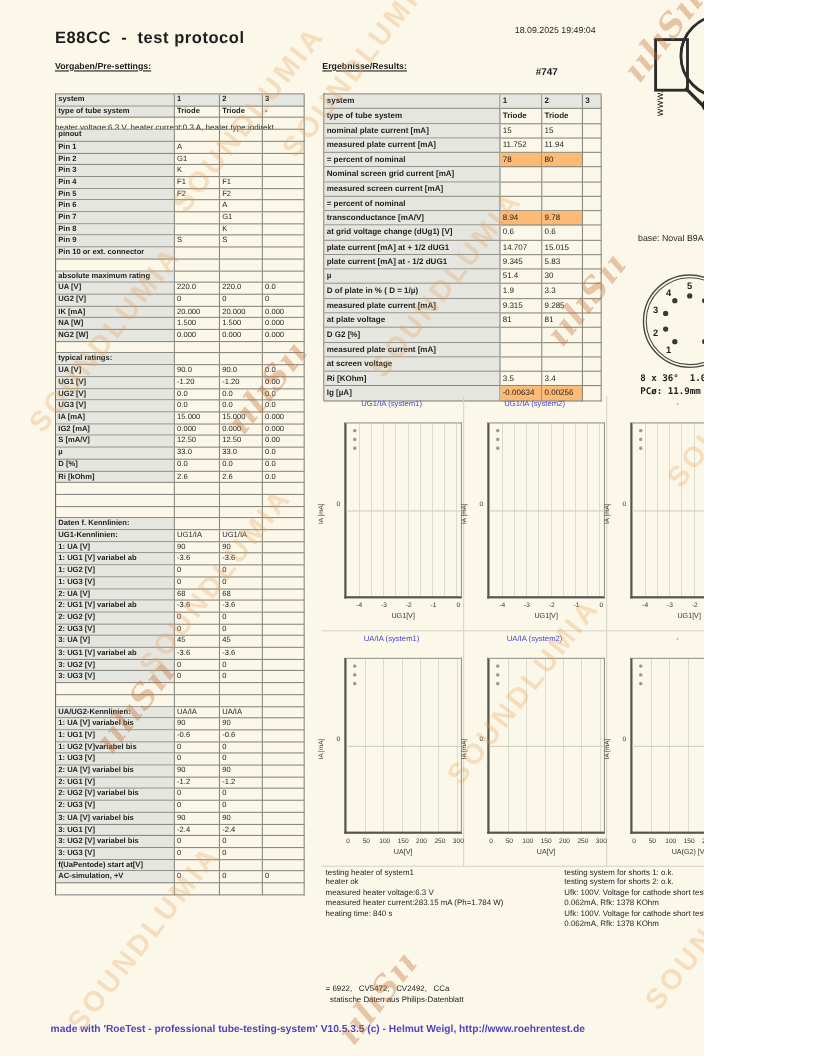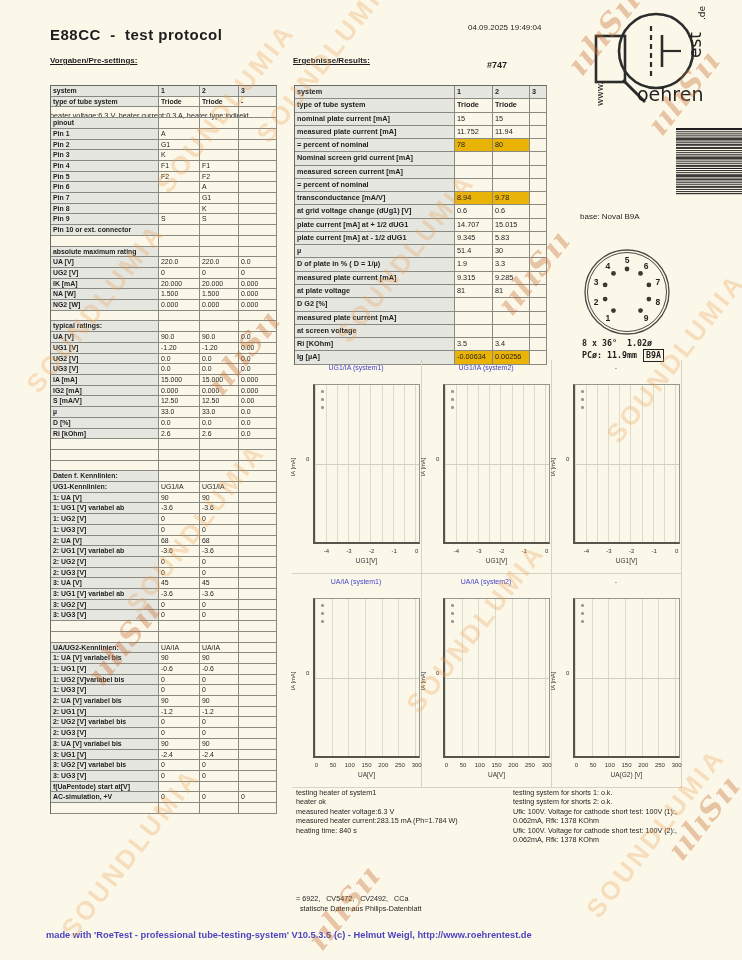--- a/index.html
+++ b/index.html
@@ -1,34 +1,34 @@
 <!DOCTYPE html>
 <html><head>
 <meta charset="utf-8">
 <style>
   html,body{margin:0;padding:0;}
-  .page{position:relative;width:742px;height:960px;background:#fcf8e9;overflow:hidden;
+  .page{position:relative;width:640px;height:960px;background:#fcf8e9;overflow:hidden;
         font-family:"Liberation Sans",sans-serif;color:#1d1d1d;}
   
   .doc-title{position:absolute;left:50px;top:26px;font-size:15px;font-weight:bold;
              letter-spacing:.5px;white-space:pre;}
   .datetime{position:absolute;left:468px;top:23px;font-size:8px;}
   .sec-label{position:absolute;font-size:8px;font-weight:bold;text-decoration:underline;}
   .presettings-label{left:50px;top:56px;}
   .results-label{left:293px;top:56px;}
   .presettings-text{position:absolute;left:50px;top:69px;font-size:7.3px;margin-top:42px;}
   .serial{position:absolute;left:487px;top:60px;font-size:9px;font-weight:bold;text-align:right;}
   
   .tbl{position:absolute;border-top:1px solid #6b6b66;border-left:1px solid #6b6b66;z-index:10;}
   .trow{display:flex;}
   .tcell{box-sizing:border-box;border-right:1px solid #8a8a82;border-bottom:1px solid #8a8a82;
          padding:0 0 0 2px;overflow:hidden;white-space:nowrap;}
   .lab{font-weight:bold;background:#e6e6e0;}
   .valbold{font-weight:bold;}
-  .green{background:#eab308;}
+  .green{background:#fdba74;}
   .t-left{left:50px;top:85px;}
   .t-left .tcell{height:10.71px;line-height:10.2px;font-size:6.9px;}
   .t-left .c0{width:108px;}.t-left .c1{width:41px;}.t-left .c2{width:39px;}.t-left .c3{width:38px;}
   .t-right{left:294px;top:85px;}
   .t-right .tcell{height:13.28px;line-height:12.6px;font-size:7.3px;}
   .t-right .c0{width:160px;}.t-right .c1{width:38px;}.t-right .c2{width:37px;}.t-right .c3{width:17px;}
   
   .logo{position:absolute;left:593px;top:6px;z-index:10;}
   
   .barcode{position:absolute;left:676px;top:128px;width:66px;height:68px;z-index:10;}
@@ -65,21 +65,21 @@
       color:rgba(232,162,90,.30);font-size:26px;transform-origin:left top;white-space:nowrap;}
   .wm-sq{font-family:"DejaVu Serif",serif;font-style:italic;font-weight:bold;letter-spacing:1px;
          color:rgba(198,110,52,.38);font-size:30px;}
 </style>
 </head>
 <body>
 
 <div class="page">
 
   <div class="doc-title">E88CC  -  test protocol</div>
-  <div class="datetime">04.09.2025  19:49:04</div>
+  <div class="datetime">18.09.2025  19:49:04</div>
   <div class="sec-label presettings-label">Vorgaben/Pre-settings:</div>
   <div class="presettings-text">heater voltage:6.3 V, heater current:0.3 A, heater type:indirekt</div>
   <div class="sec-label results-label">Ergebnisse/Results:</div>
   <div class="serial">#747</div>
 
   <svg class="logo" width="118" height="106" viewBox="0 0 118 106">
     <rect x="3" y="30" width="29" height="46" fill="none" stroke="#2c2c2c" stroke-width="2.6"></rect>
     <circle cx="63" cy="45" r="37" fill="none" stroke="#2c2c2c" stroke-width="2.6"></circle>
     <line x1="58" y1="20" x2="58" y2="70" stroke="#2c2c2c" stroke-width="2.2" stroke-dasharray="5,4"></line>
     <line x1="69" y1="29" x2="69" y2="61" stroke="#2c2c2c" stroke-width="2.6"></line>

